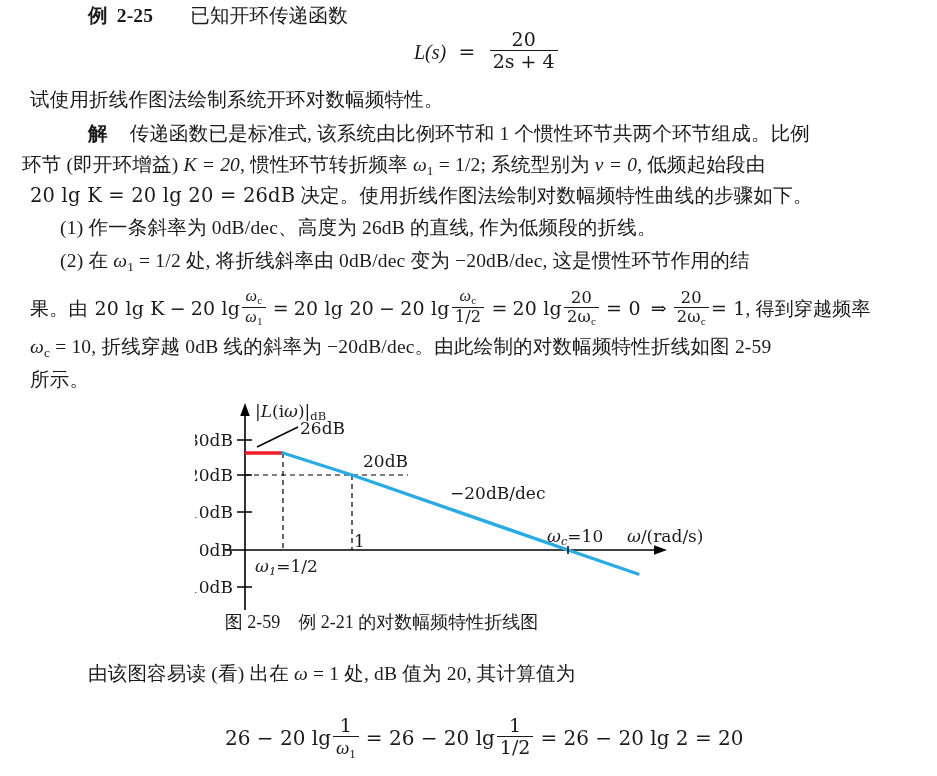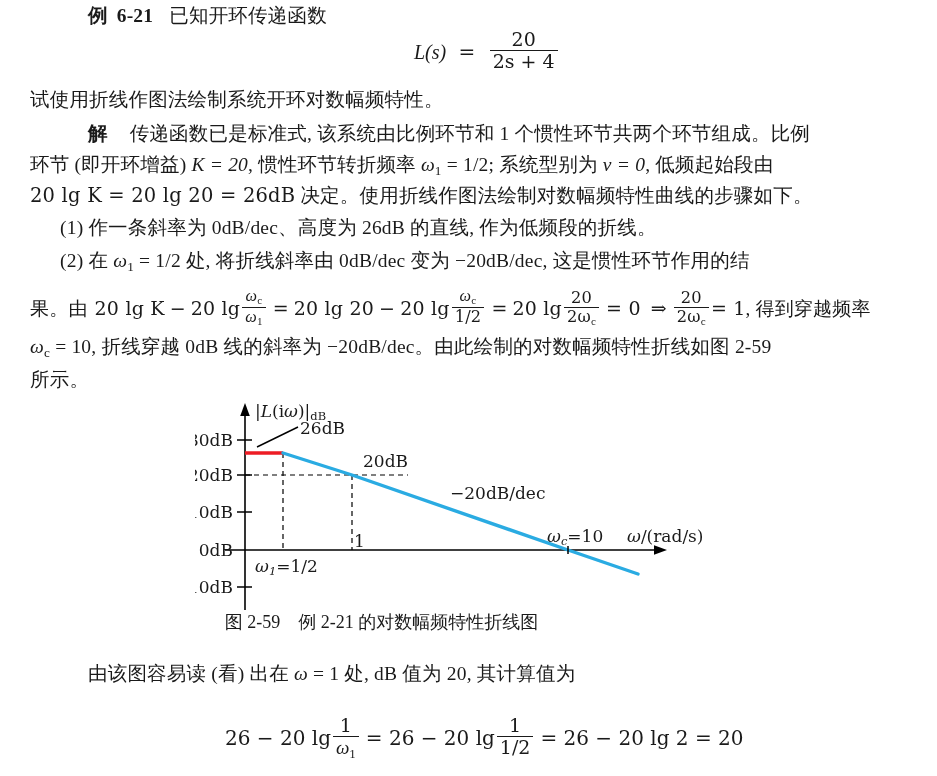--- a/index.html
+++ b/index.html
@@ -95,39 +95,39 @@
     text-align: center;
     font-size: 18px;
   }
 </style>
 </head>
 <body>
 
 <div class="page">
 
   <div class="line" style="left:88px; top:6px;">
-    <span class="bold">例</span><span class="bold" style="margin-left:9px;">6-21</span><span style="margin-left:16px;">已知开环传递函数</span>
+    <span class="bold">例</span><span class="bold" style="margin-left:9px;">2-25</span><span style="margin-left:37px;">已知开环传递函数</span>
   </div>
 
   <div class="display-eq" style="left:414px; top:30px;">
     <span class="mi">L(s)</span>
     <span class="mr" style="margin:0 6px;">=</span>
     <span class="frac">
       <span class="num mn">20</span>
       <span class="den mn">2s + 4</span>
     </span>
   </div>
 
   <div class="line" style="left:30px; top:90px;">试使用折线作图法绘制系统开环对数幅频特性。</div>
 
   <div class="line" style="left:88px; top:124px;">
     <span class="bold">解</span><span style="margin-left:22px;">传递函数已是标准式, 该系统由比例环节和 1 个惯性环节共两个环节组成。比例</span>
   </div>
 
-  <div class="line" style="left:30px; top:155px;">
+  <div class="line" style="left:22px; top:155px;">
     <span>环节 (即开环增益) </span><span class="mi">K = 20</span><span>, 惯性环节转折频率 </span><span class="mi">ω</span><span class="mi sub">1</span><span> = 1/2; 系统型别为 </span><span class="mi">ν = 0</span><span>, 低频起始段由</span>
   </div>
 
   <div class="line" style="left:30px; top:186px;text-align:center;">
     <span class="mr">20 lg K = 20 lg 20 = 26dB</span><span> 决定。使用折线作图法绘制对数幅频特性曲线的步骤如下。</span>
   </div>
 
   <div class="line" style="left:60px; top:218px;">(1) 作一条斜率为 0dB/dec、高度为 26dB 的直线, 作为低频段的折线。</div>
 
   <div class="line" style="left:60px; top:251px;">

